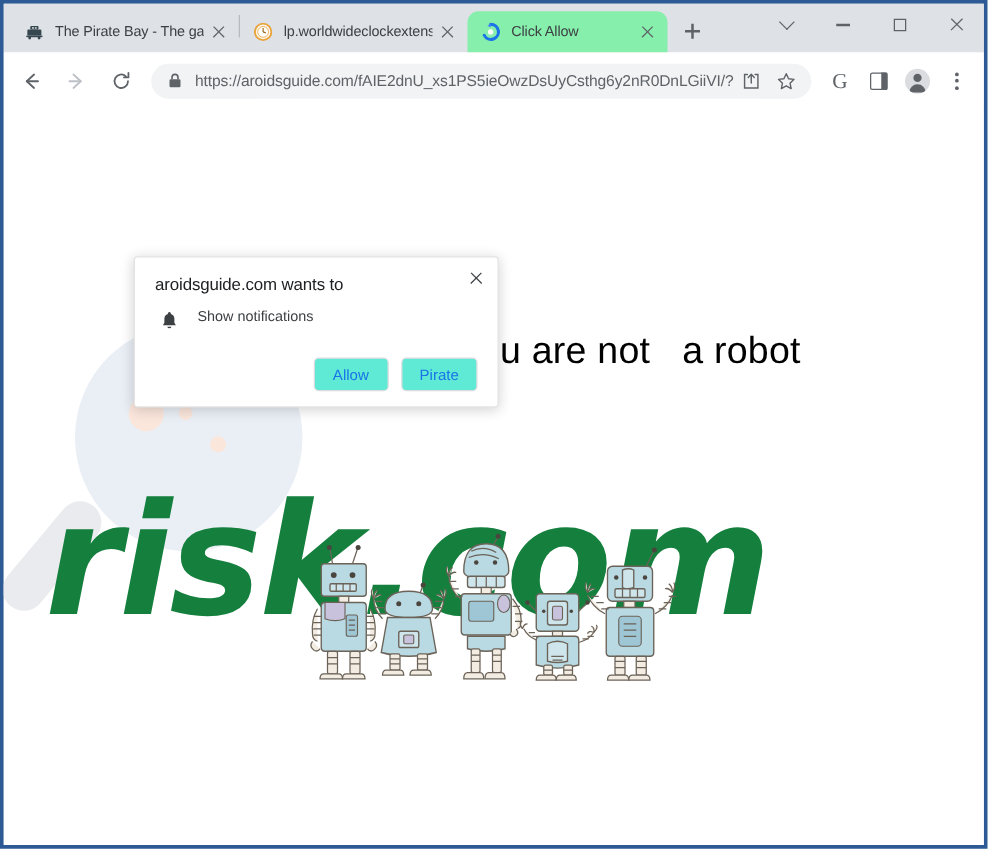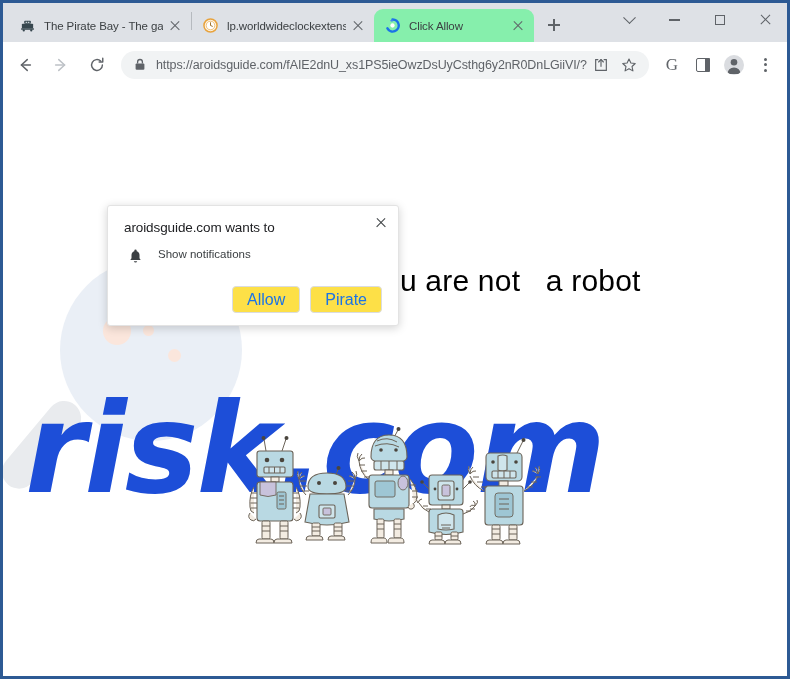--- a/index.html
+++ b/index.html
@@ -244,25 +244,25 @@
     font-size: 215px;
     font-weight: 700;
     font-style: italic;
     color: #edeff1;
     letter-spacing: -6px;
     line-height: 1;
     font-family: "DejaVu Sans", sans-serif;
   }
   #wm-risk {
     position: absolute;
-    left: 22px; top: 300px;
+    left: 33px; top: 300px;
     font-size: 124px;
     font-weight: 700;
     font-style: italic;
-    color: #1d4ed8;
+    color: #15803d;
     letter-spacing: -2px;
     line-height: 1;
     font-family: "DejaVu Sans", sans-serif;
   }
 
   
   #page-headline {
     position: absolute;
     left: 0; right: 0;
     top: 177px;
@@ -324,23 +324,23 @@
   #bubble-actions {
     display: flex;
     justify-content: flex-end;
     gap: 10px;
   }
   .bubble-btn {
     min-width: 60px;
     height: 27px;
     border: 1px solid #dadce0;
     border-radius: 4px;
-    background: #fde047;
+    background: #5eead4;
     color: #1a73e8;
-    font-size: 16px;
+    font-size: 12px;
     font-family: "Liberation Sans", sans-serif;
     display: flex;
     align-items: center;
     justify-content: center;
     padding: 0 14px;
   }
 </style>
 </head>
 <body>
 

